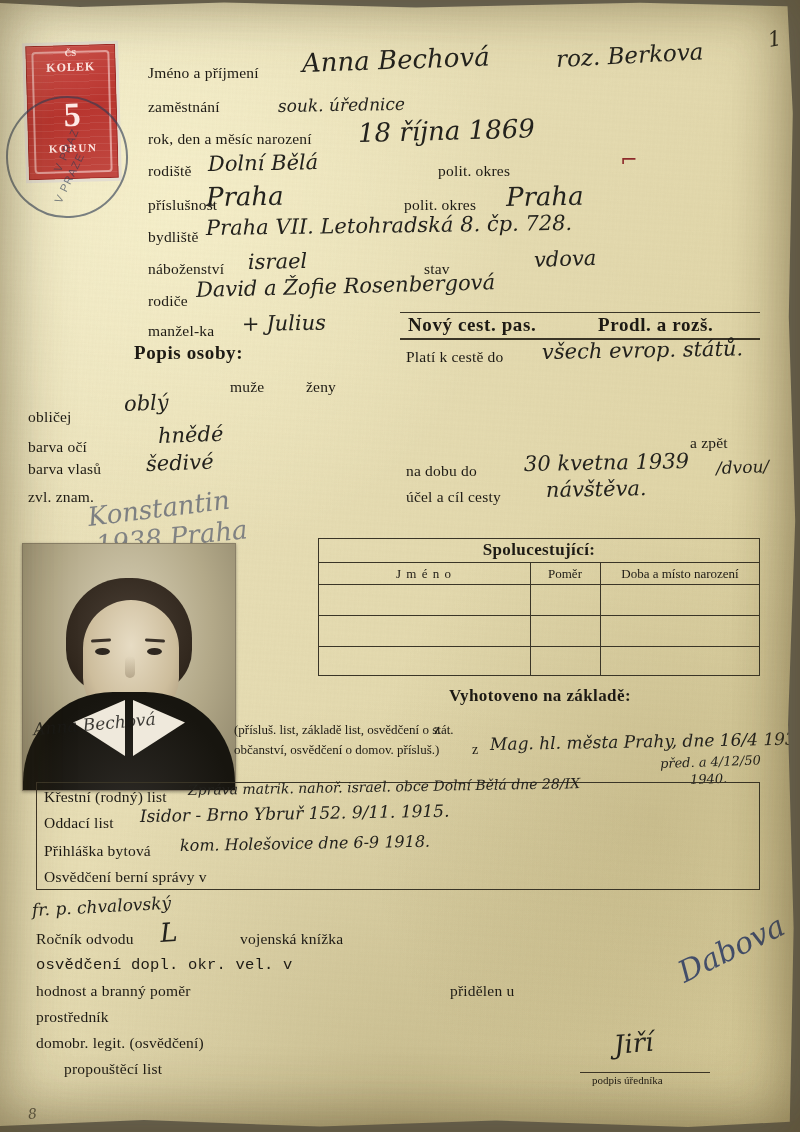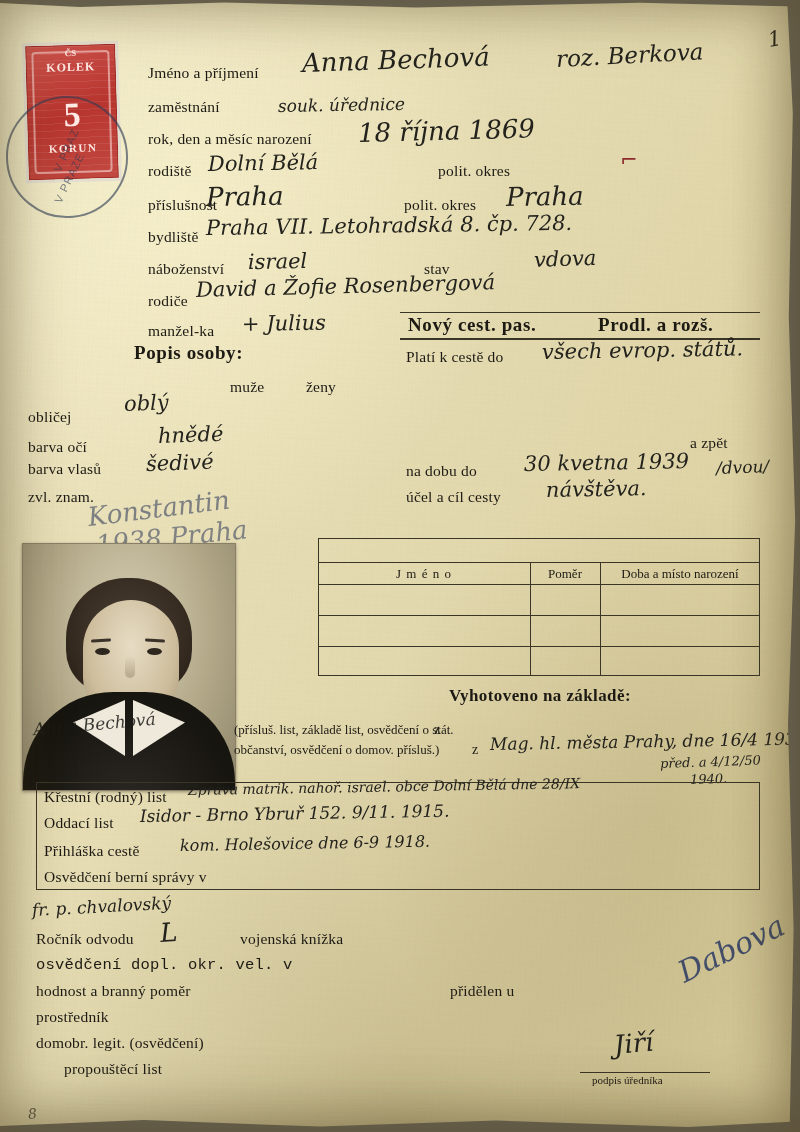--- a/index.html
+++ b/index.html
@@ -243,20 +243,21 @@
     <div class="nose"></div>
     <div class="mouth"></div>
     <div class="body"></div>
     <div class="collar-l"></div>
     <div class="collar-r"></div>
     <div class="sig">Anna Bechová</div>
   </div>
 
   <div class="box" style="left:318px; top:538px; width:442px; height:138px;"></div>
   <div class="rule" style="left:318px; top:562px; width:442px;"></div>
+  <div class="printed hdr2 center" style="left:318px; top:540px; width:442px; white-space:normal;">Spolucestující:</div>
   <div class="rule" style="left:318px; top:584px; width:442px;"></div>
   <div class="vline" style="left:530px; top:562px; height:114px;"></div>
   <div class="vline" style="left:600px; top:562px; height:114px;"></div>
   <div class="printed center" style="left:318px; top:566px; width:212px; font-size:13px; letter-spacing:1px;">J m é n o</div>
   <div class="printed center" style="left:530px; top:566px; width:70px; font-size:13px;">Poměr</div>
   <div class="printed center" style="left:600px; top:566px; width:160px; font-size:13px;">Doba a místo narození</div>
   <div class="rule" style="left:318px; top:615px; width:442px;"></div>
   <div class="rule" style="left:318px; top:646px; width:442px;"></div>
 
   <div class="printed hdr2 center" style="left:320px; top:686px; width:440px;">Vyhotoveno na základě:</div>
@@ -264,21 +265,21 @@
   <div class="printed" style="left:234px; top:742px; font-size:13px;">občanství, osvědčení o domov. přísluš.)</div>
   <div class="printed" style="left:434px; top:722px; font-size:14px;">z</div>
   <div class="printed" style="left:472px; top:742px; font-size:14px;">z</div>
   <div class="hw ink-dark sm" style="left:490px; top:734px; transform:rotate(-1deg);">Mag. hl. města Prahy, dne 16/4 1931</div>
   <div class="hw ink-dark" style="left:660px; top:756px; font-size:13px; transform:rotate(-2deg);">před. a 4/12/50</div>
   <div class="hw ink-dark" style="left:690px; top:772px; font-size:13px; transform:rotate(-2deg);">1940.</div>
 
   <div class="box" style="left:36px; top:782px; width:724px; height:108px; border-top:1px solid #3a3527;"></div>
   <div class="printed lbl" style="left:44px; top:788px;">Křestní (rodný) list</div>
   <div class="printed lbl" style="left:44px; top:814px;">Oddací list</div>
-  <div class="printed lbl" style="left:44px; top:842px;">Přihláška cestě</div>
+  <div class="printed lbl" style="left:44px; top:842px;">Přihláška bytová</div>
   <div class="printed lbl" style="left:44px; top:868px;">Osvědčení berní správy v</div>
 
   <div class="hw ink-dark" style="left:188px; top:782px; font-size:14px; transform:rotate(-1deg);">Zpráva matrik. nahoř. israel. obce Dolní Bělá dne 28/IX</div>
   <div class="hw ink-dark" style="left:140px; top:806px; font-size:17px; transform:rotate(-1deg);">Isidor - Brno Ybruř 152. 9/11. 1915.</div>
   <div class="hw ink-dark" style="left:180px; top:836px; font-size:16px; transform:rotate(-1deg);">kom. Holešovice dne 6-9 1918.</div>
 
   <div class="hw ink-dark sm" style="left:32px; top:900px; transform:rotate(-3deg);">fr. p. chvalovský</div>
 
   <div class="printed lbl" style="left:36px; top:930px;">Ročník odvodu</div>
   <div class="hw ink-dark big" style="left:160px; top:918px; transform:rotate(-4deg);">L</div>

